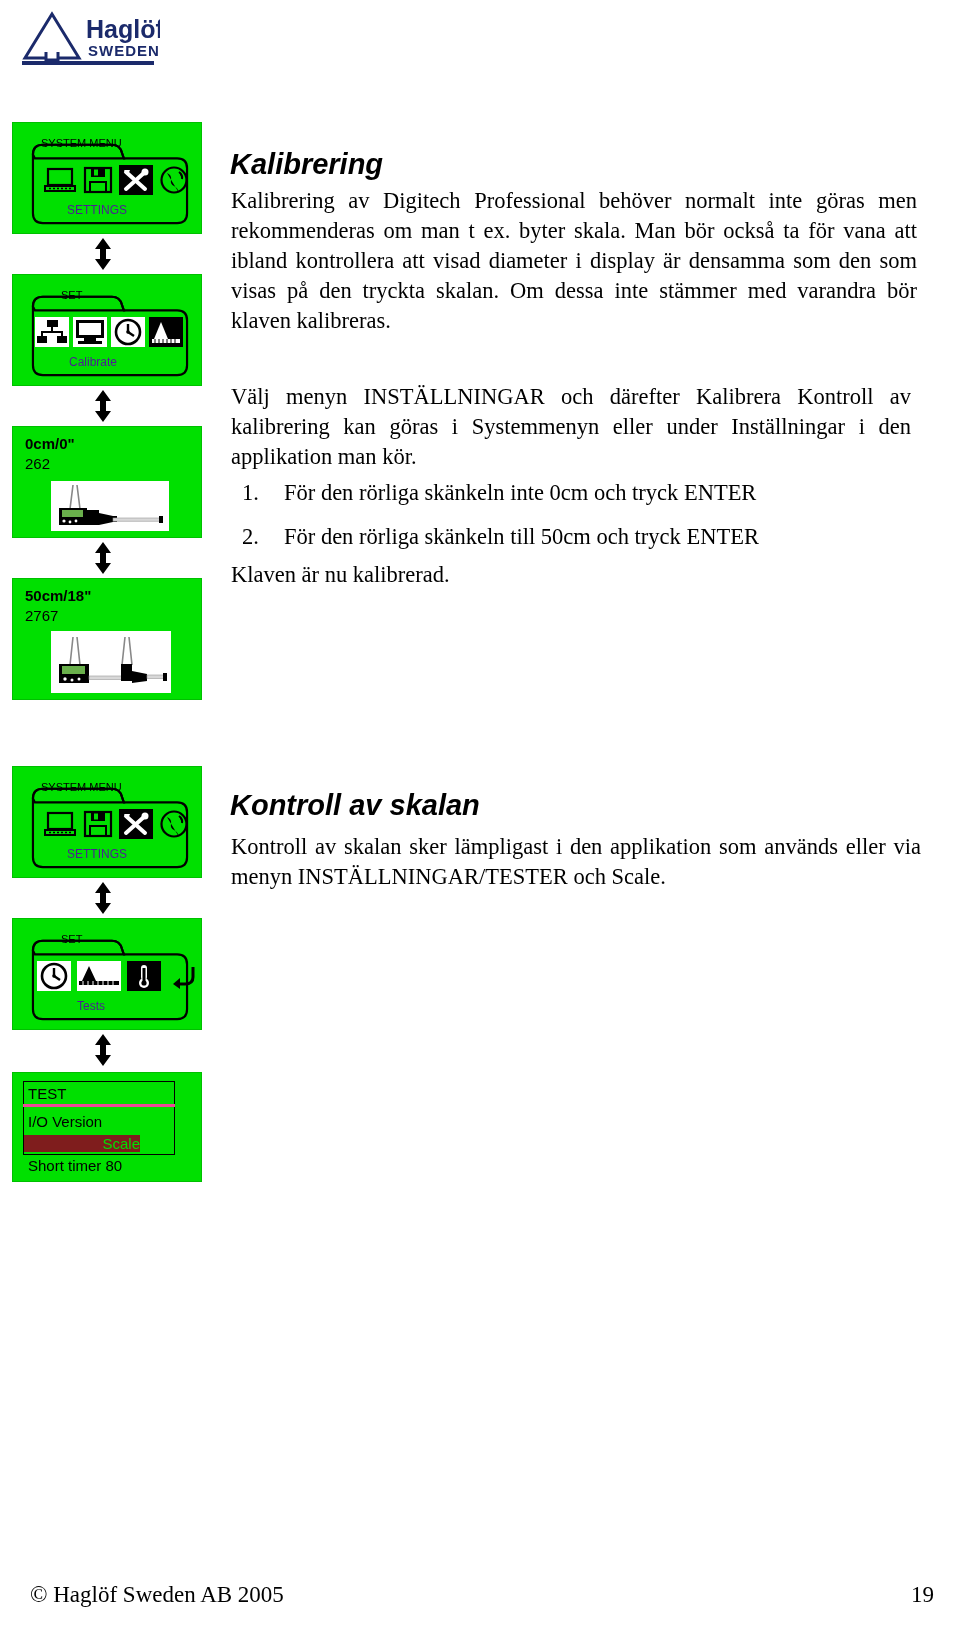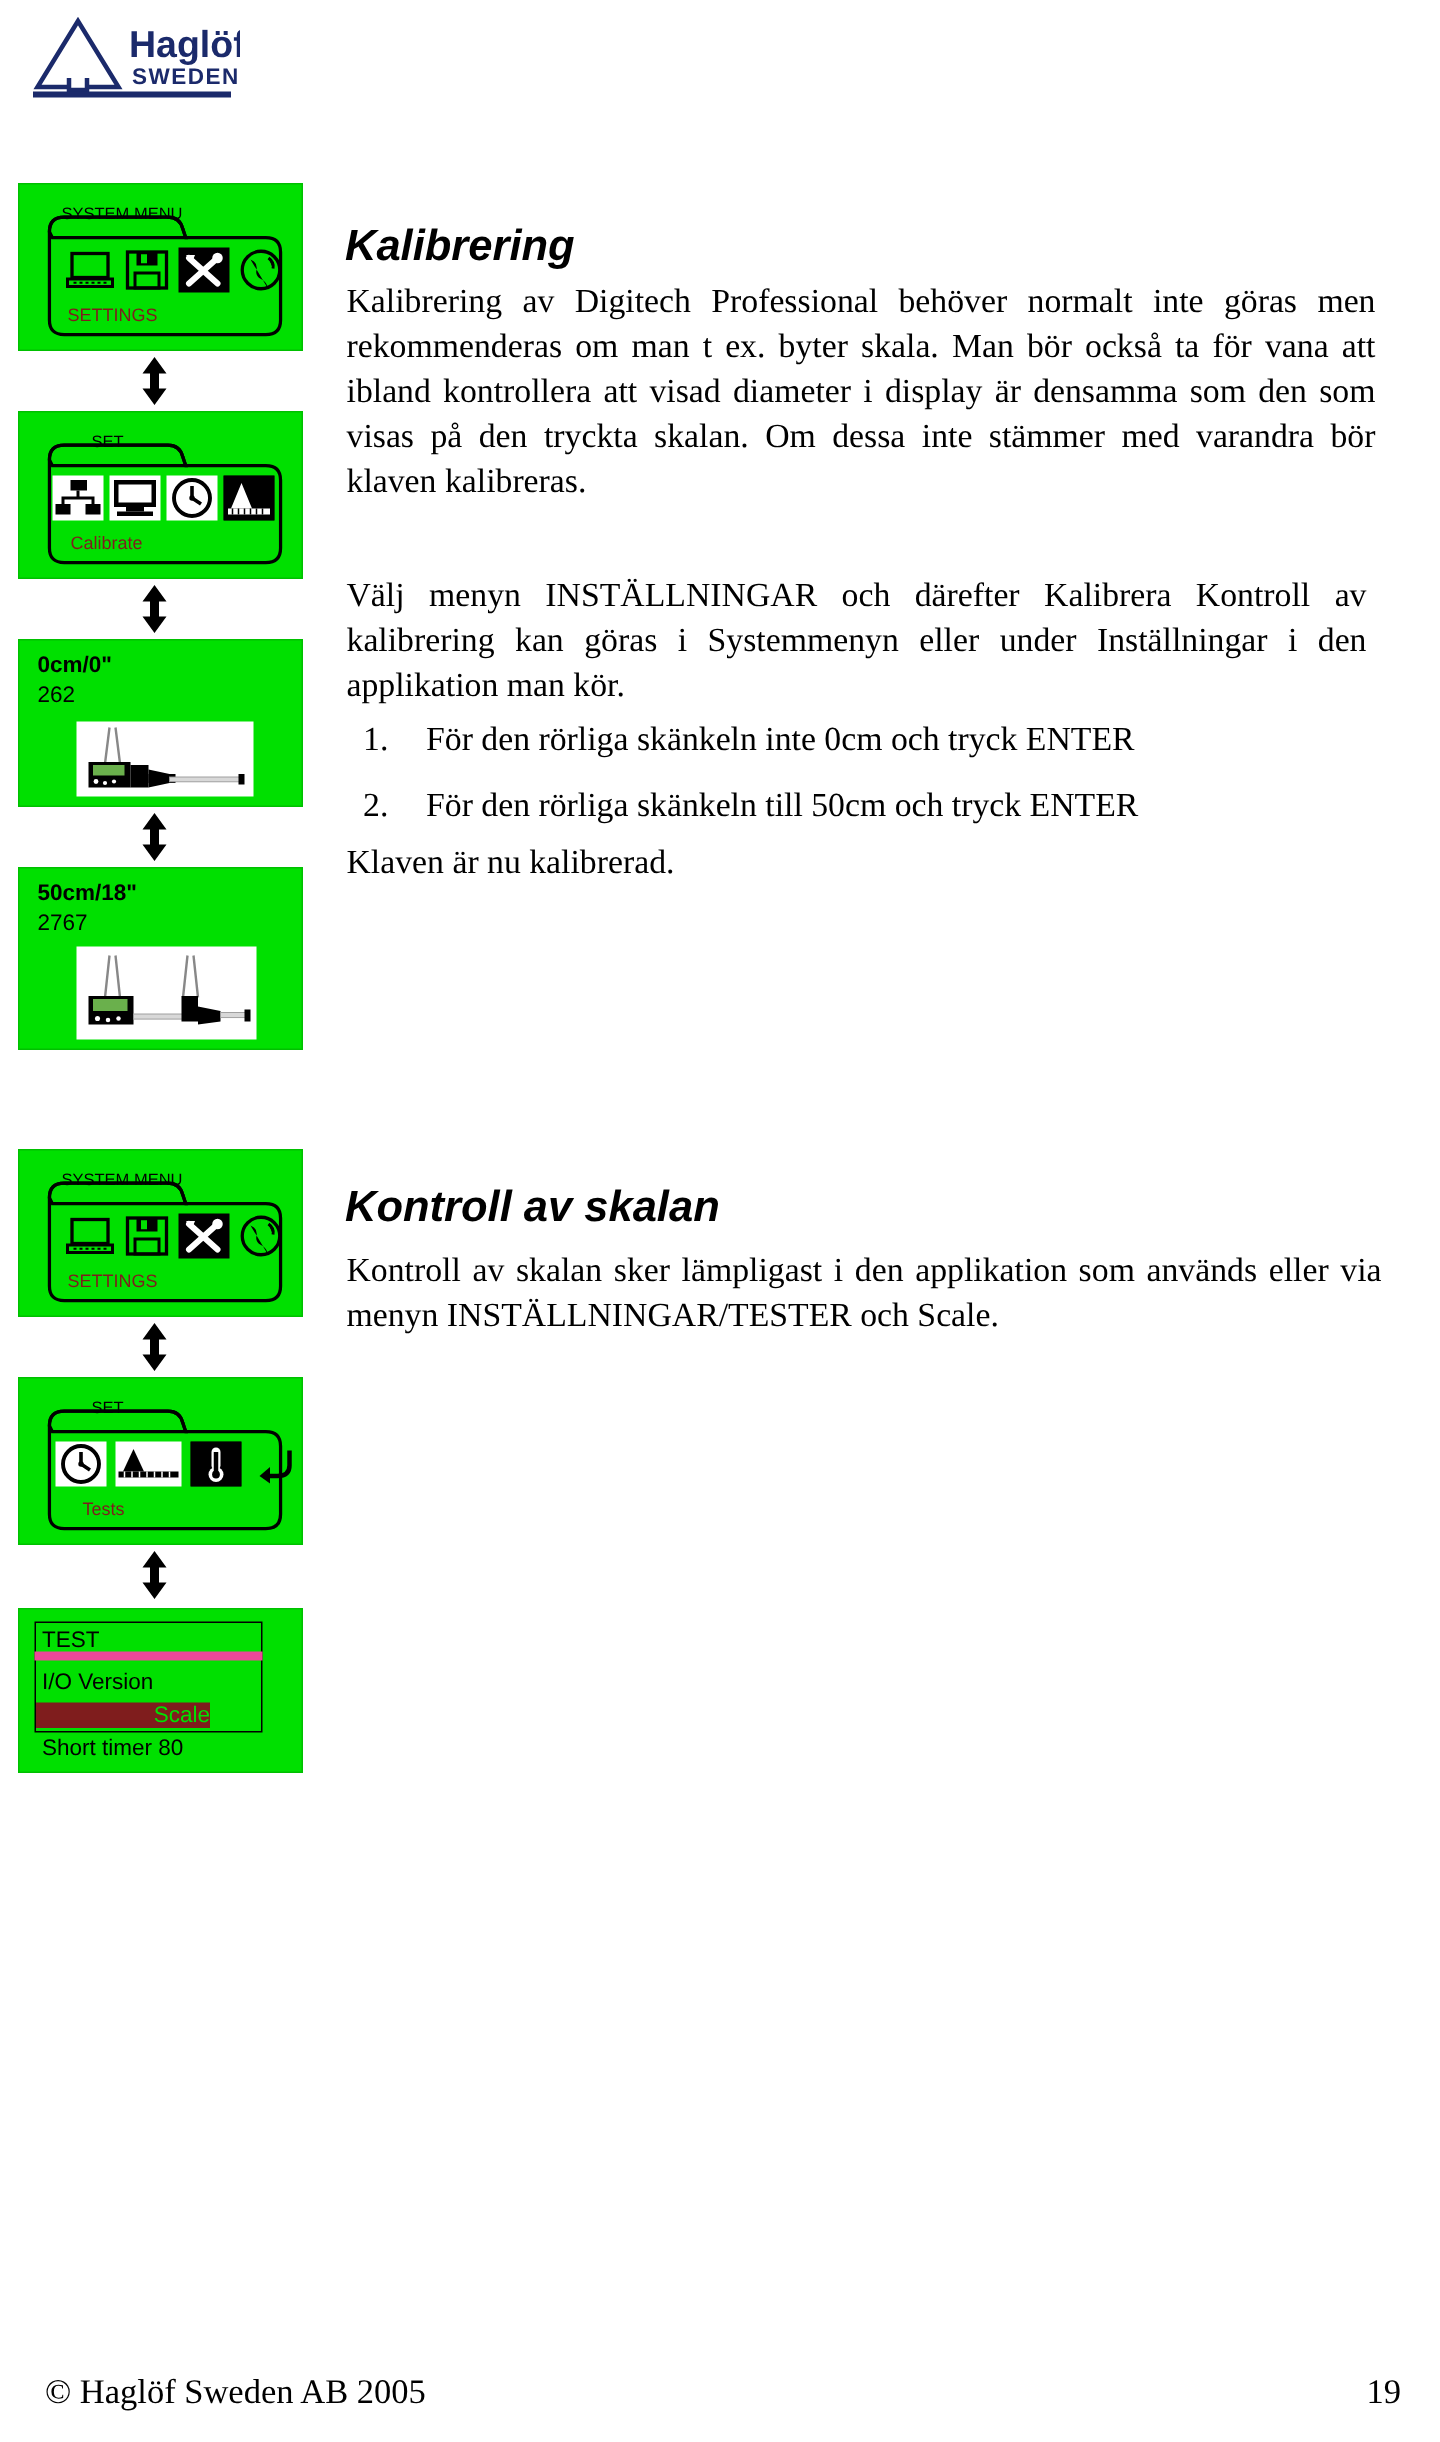--- a/index.html
+++ b/index.html
@@ -63,22 +63,23 @@
     position: absolute;
     font-family: Liberation Sans, sans-serif;
     font-size: 11px;
     color: #000;
     white-space: nowrap;
   }
   .menu-label {
     position: absolute;
     font-family: "Liberation Sans", sans-serif;
     font-size: 12px;
-    color: #7f1d1d;
-    white-space: nowrap;
+    color: #4c1d95;
+    white-space: nowrap;
+    margin-left: 22px;
   }
 
   .icon-row {
     position: absolute;
     display: flex;
     align-items: center;
     gap: 4px;
   }
   .mini-icon {
     width: 34px; height: 30px;
@@ -115,21 +116,21 @@
     position: absolute;
     left: 10px; top: 8px;
     width: 152px; height: 74px;
     border: 1px solid #000;
     box-sizing: border-box;
   }
   .list-head {
     position: absolute;
     left: 10px; top: 8px;
     width: 152px; height: 26px;
-    border-bottom: 6px solid #ec4899;
+    border-bottom: 3px solid #ec4899;
     box-sizing: border-box;
     font-family: "Liberation Sans", sans-serif;
     font-size: 15px;
     line-height: 25px;
     padding-left: 5px;
     box-sizing: border-box;
   }
   .list-item {
     position: absolute;
     left: 15px;

